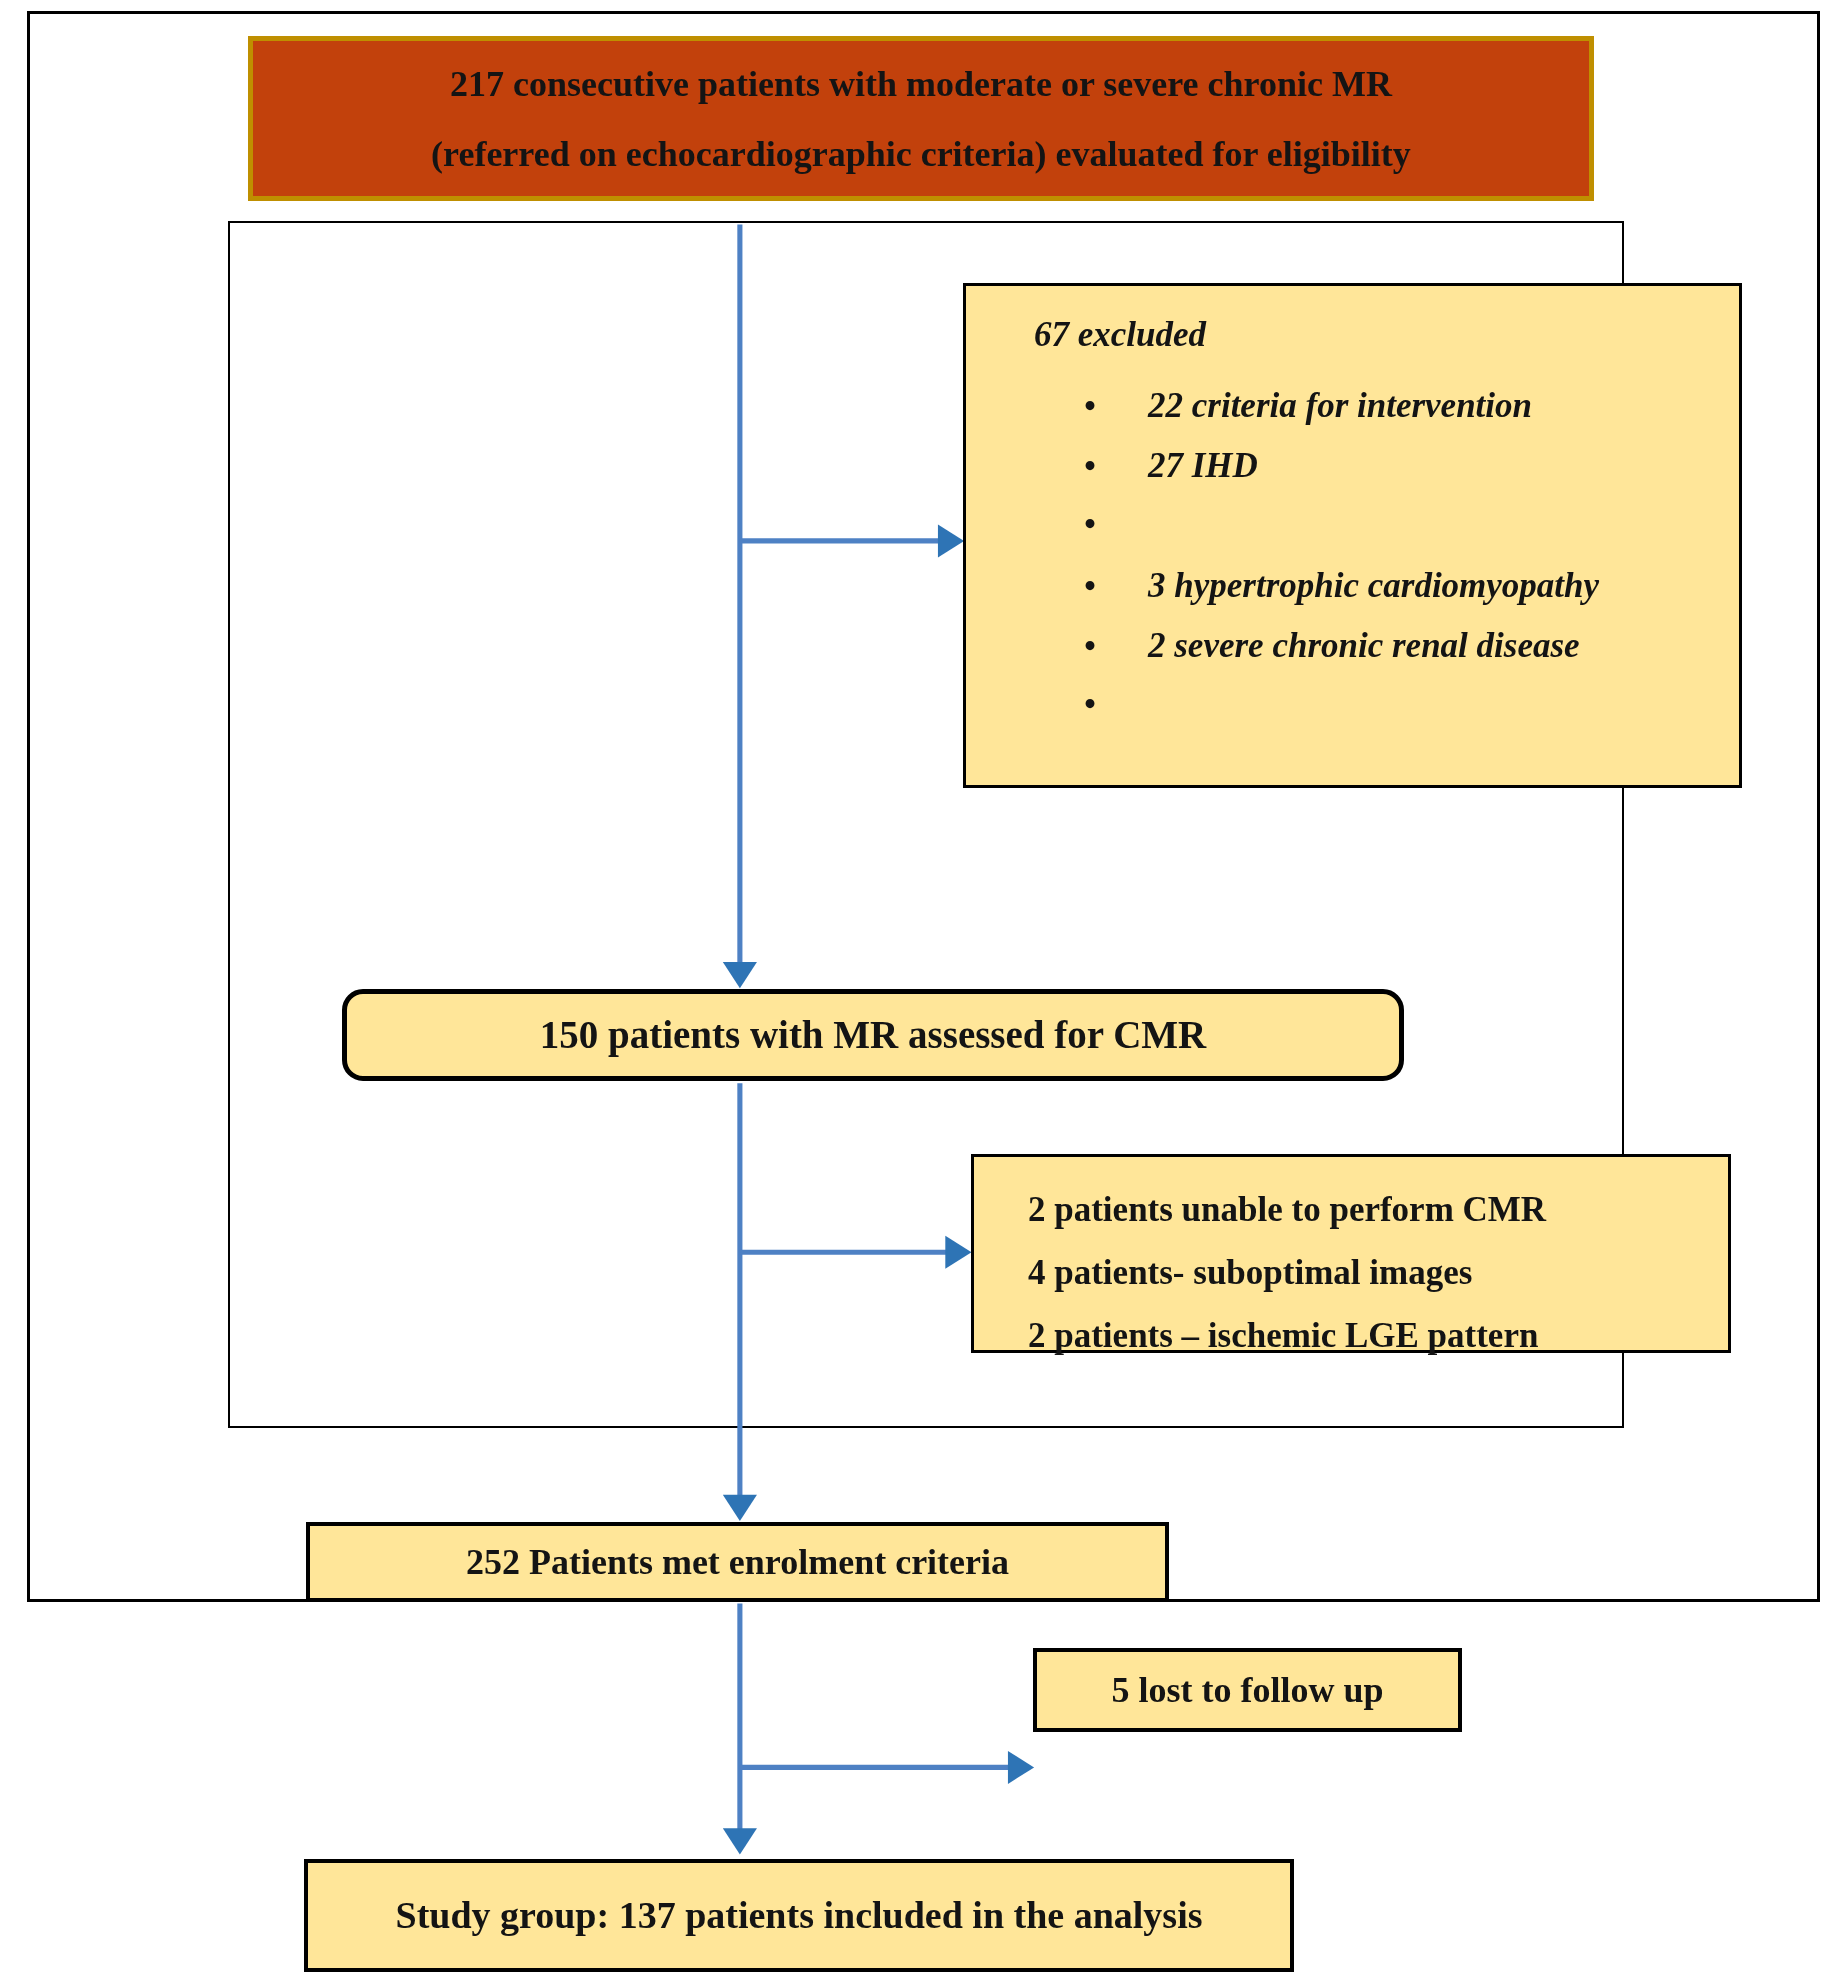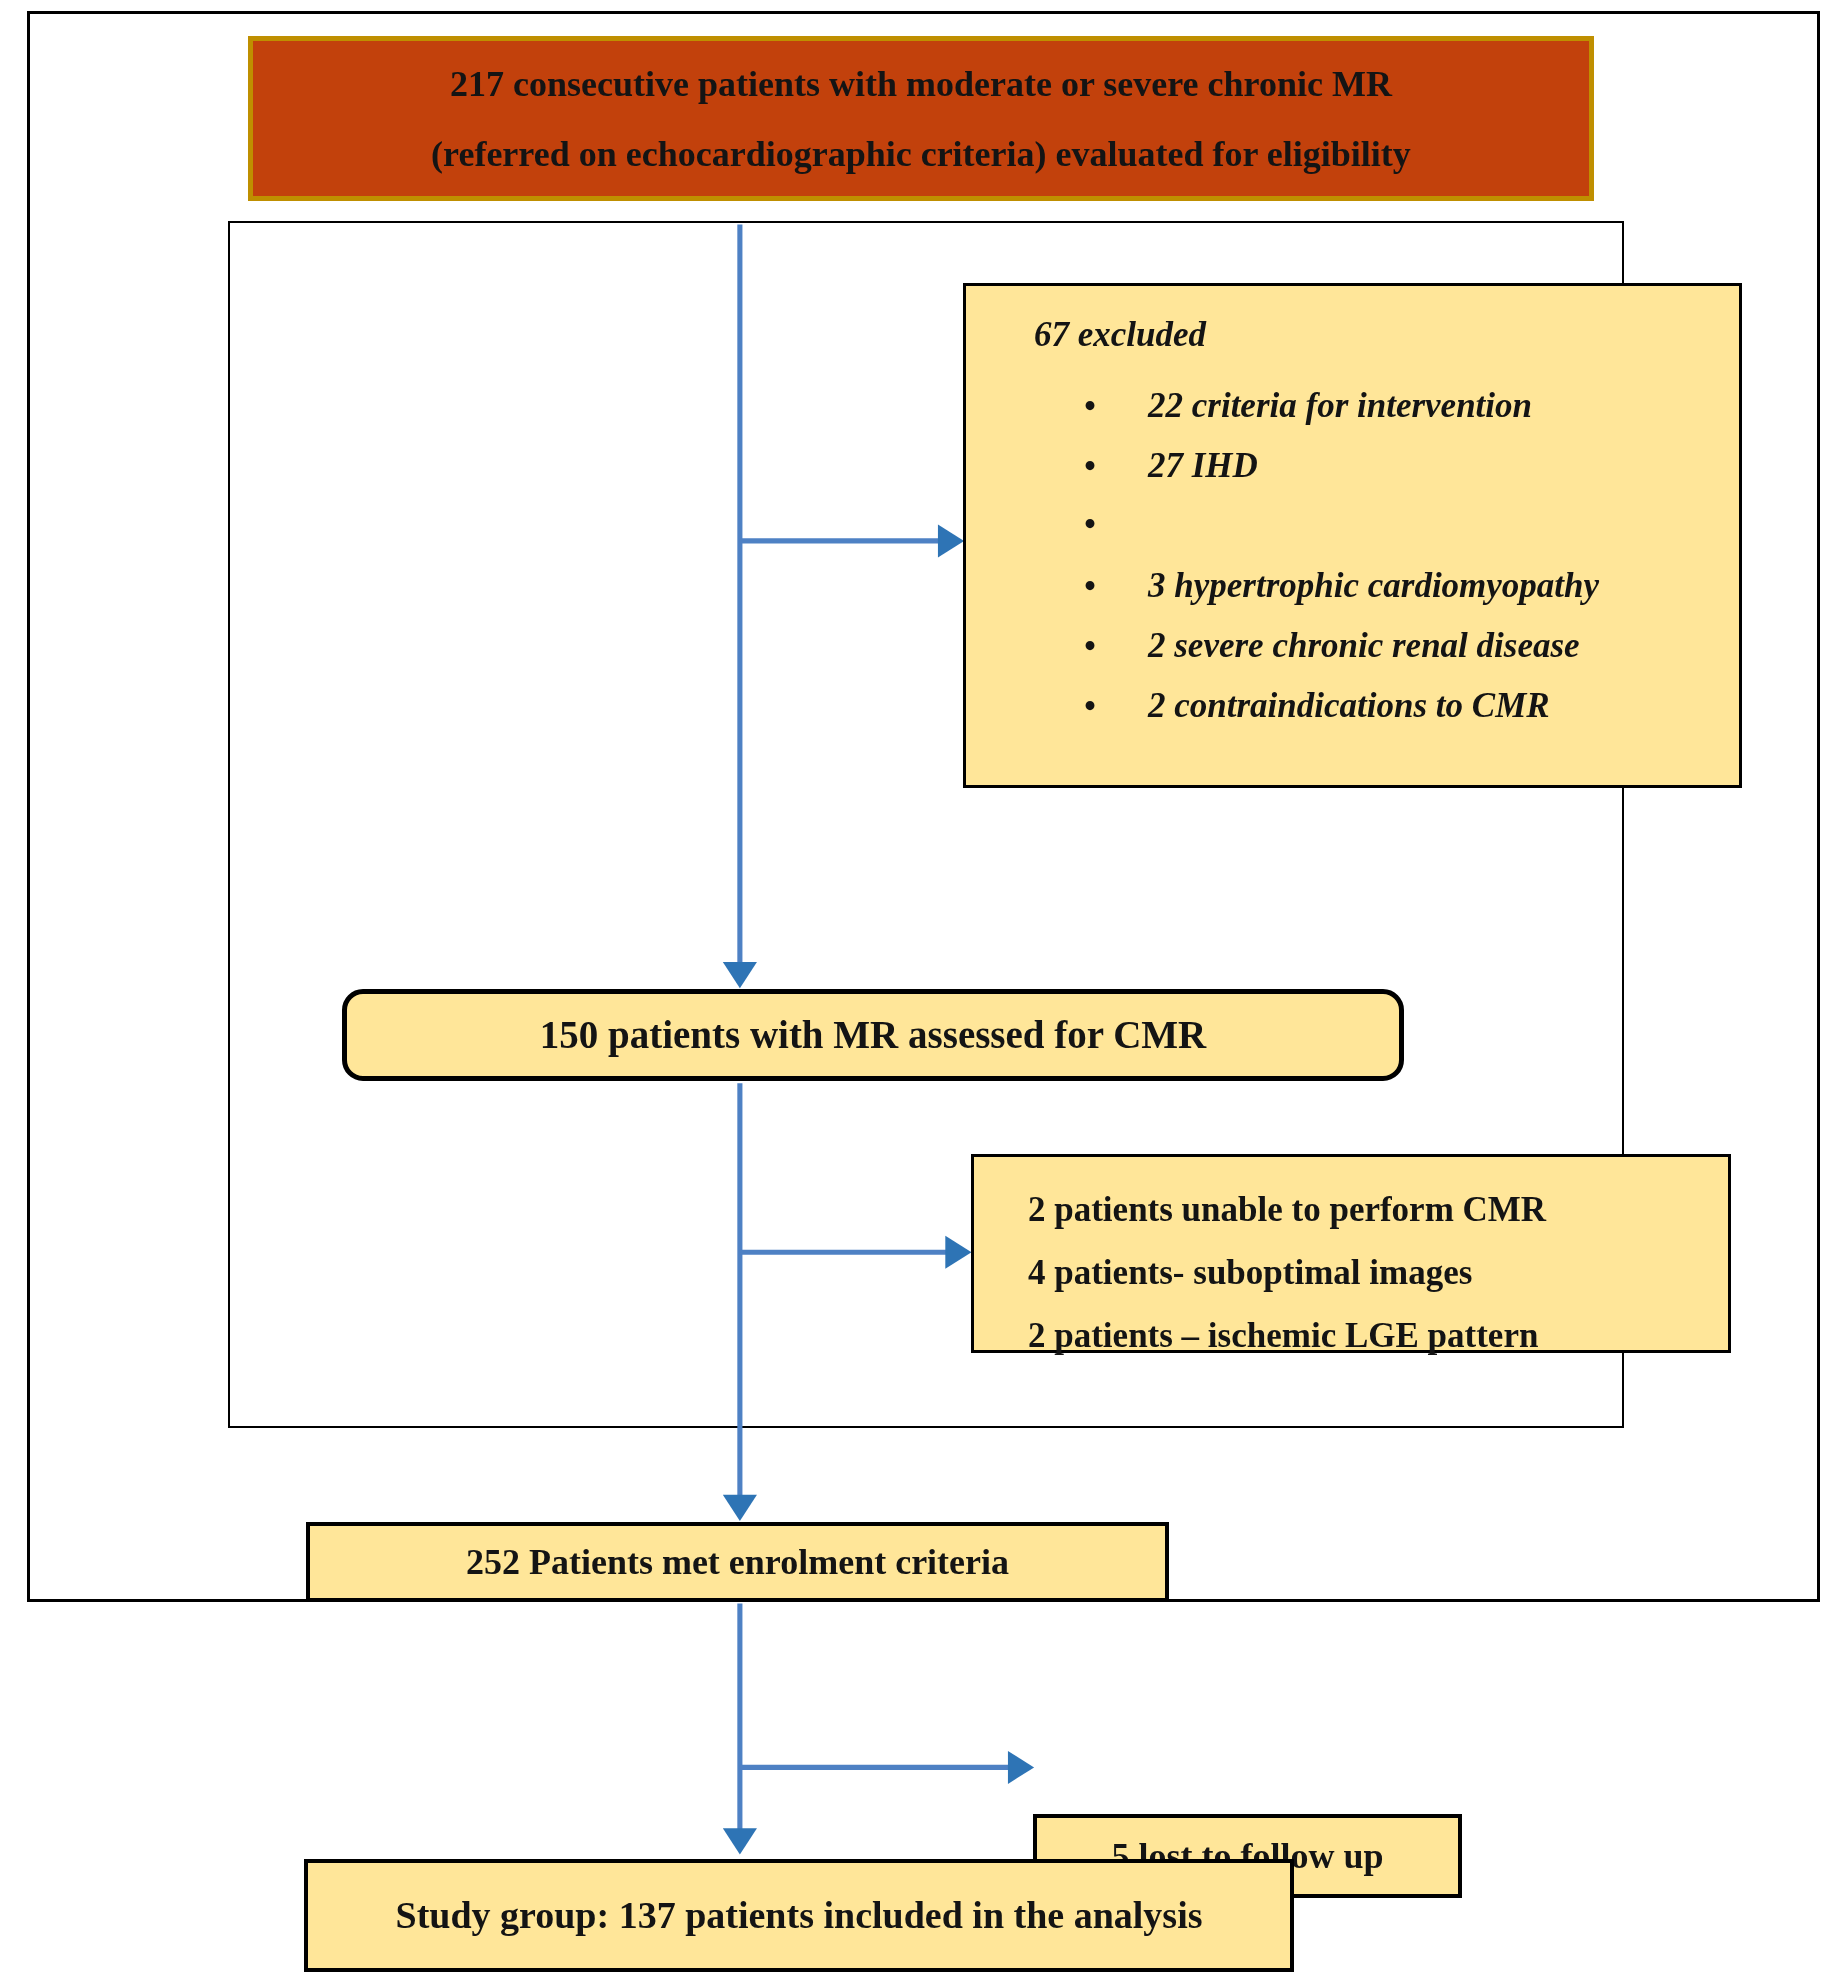--- a/index.html
+++ b/index.html
@@ -71,21 +71,21 @@
     left: 971px; top: 1154px; width: 760px; height: 199px;
     padding: 20.5px 11.4px 0 54px; font-size: 35px; line-height: 63px;
   }
 
   #enrolment-box {
     left: 306px; top: 1522px; width: 863px; height: 80px;
     border-width: 4px; font-size: 36px;
   }
 
   #lost-box {
-    left: 1033px; top: 1814px; width: 429px; height: 84px;
+    left: 1033px; top: 1648px; width: 429px; height: 84px;
     border-width: 4px; font-size: 36px;
   }
 
   #study-box {
     left: 304px; top: 1859px; width: 990px; height: 113px;
     border-width: 4px; font-size: 38px;
   }
 </style>
 </head>
 <body>
@@ -135,21 +135,20 @@
     <li>
       <span class="li-bullet">•</span>
       <span>3 hypertrophic cardiomyopathy</span>
     </li>
     <li>
       <span class="li-bullet">•</span>
       <span>2 severe chronic renal disease</span>
     </li>
     <li>
       <span class="li-bullet">•</span>
-      <span>2 contraindications to CMR</span>
     </li>
   </ul>
 </div>
 
 <div id="assessed-box" class="flowbox centered">
   <span>150 patients with MR assessed for CMR</span>
 </div>
 
 <div id="cmr-exclusions-box" class="flowbox">
   <div>2 patients unable to perform CMR</div>

